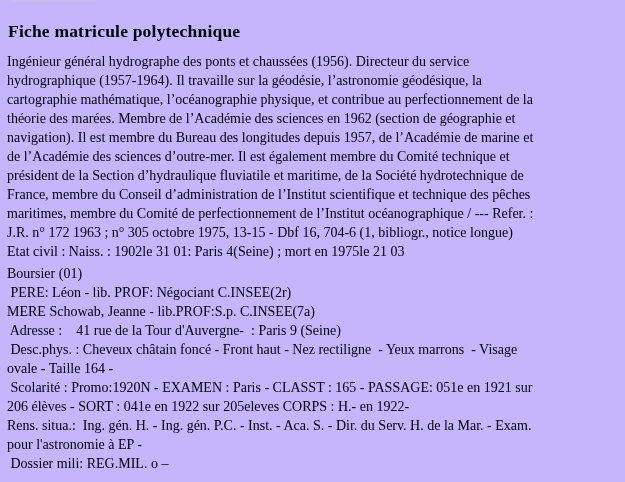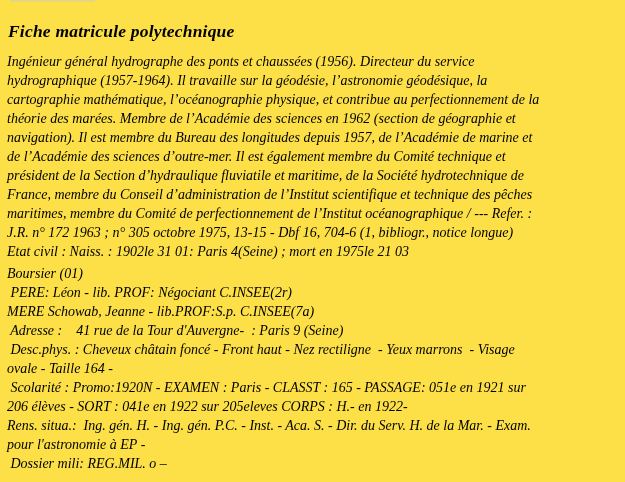--- a/index.html
+++ b/index.html
@@ -11,22 +11,21 @@
     width: 625px;
     height: 482px;
     position: relative;
     overflow: hidden;
     font-family: "Liberation Serif", "DejaVu Serif", serif;
     color: #000000;
   }
   .page {
     position: absolute;
     inset: 0;
-    background: #fde047;
-    font-style: italic;
+    background: #c4b5fd;
   }
   .top-artifact {
     position: absolute;
     left: 10px;
     top: 0;
     width: 85px;
     height: 2px;
     background: #c9c9c9;
     opacity: 0.45;
     border-radius: 1px;

